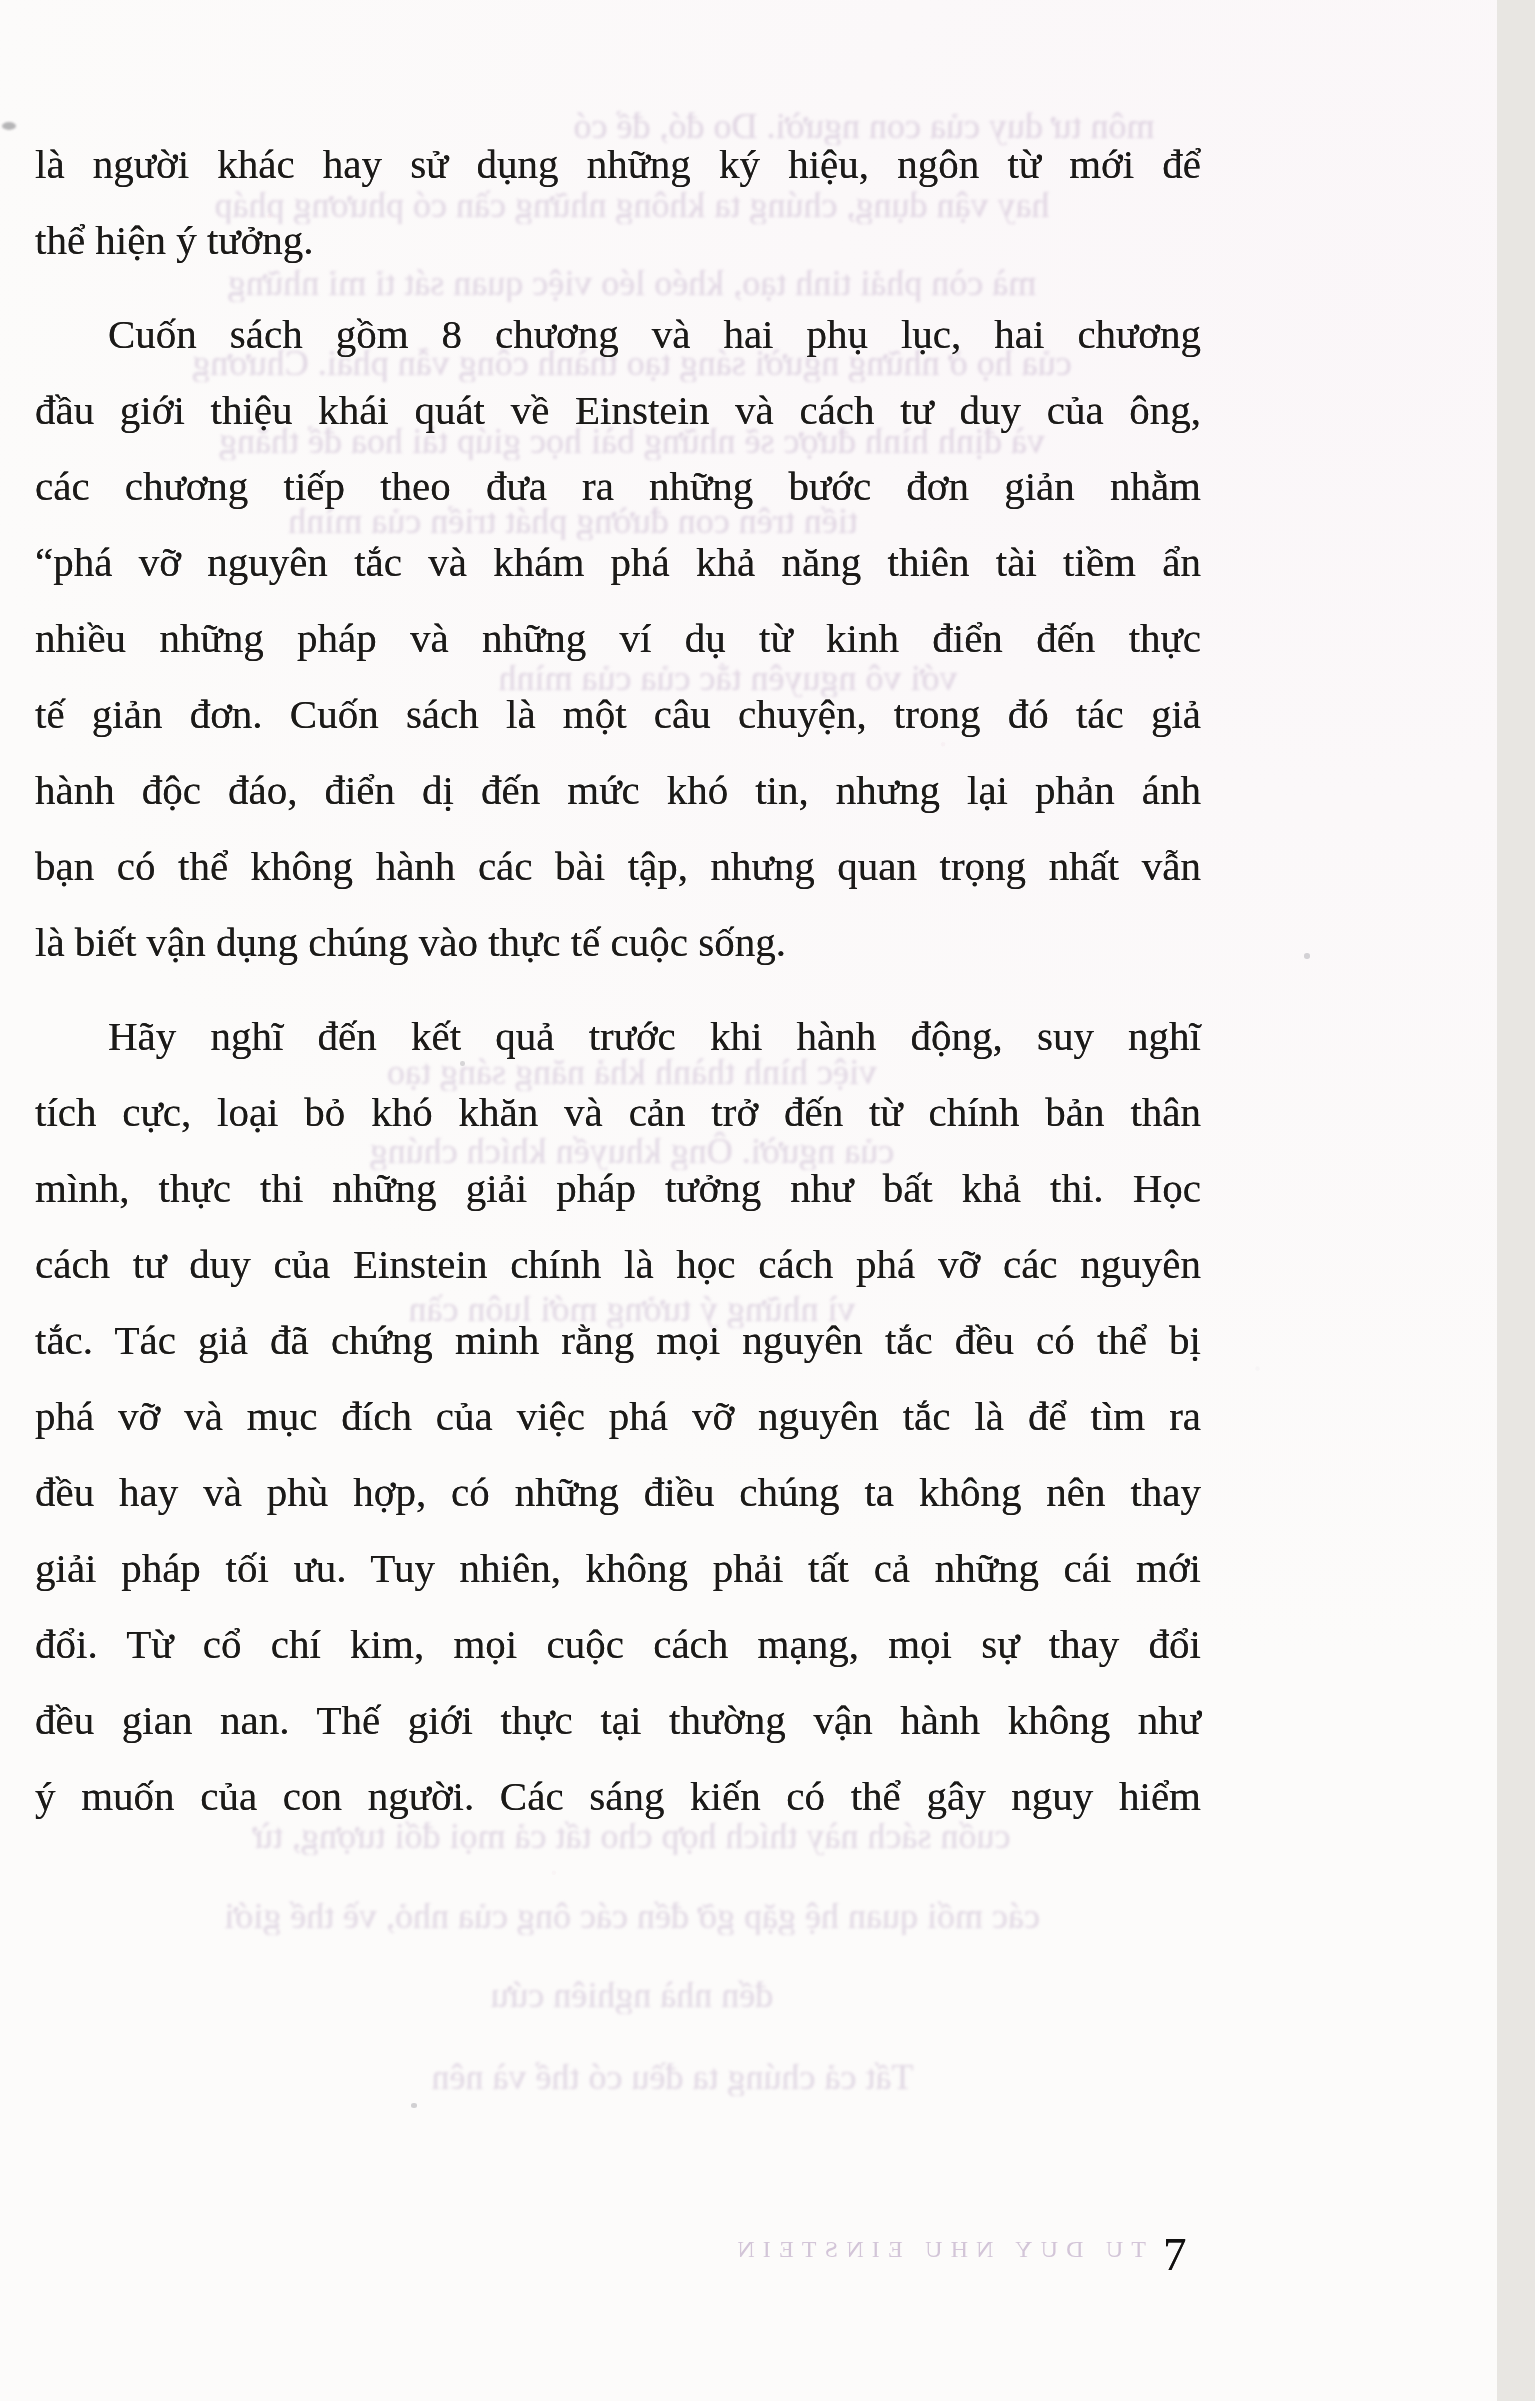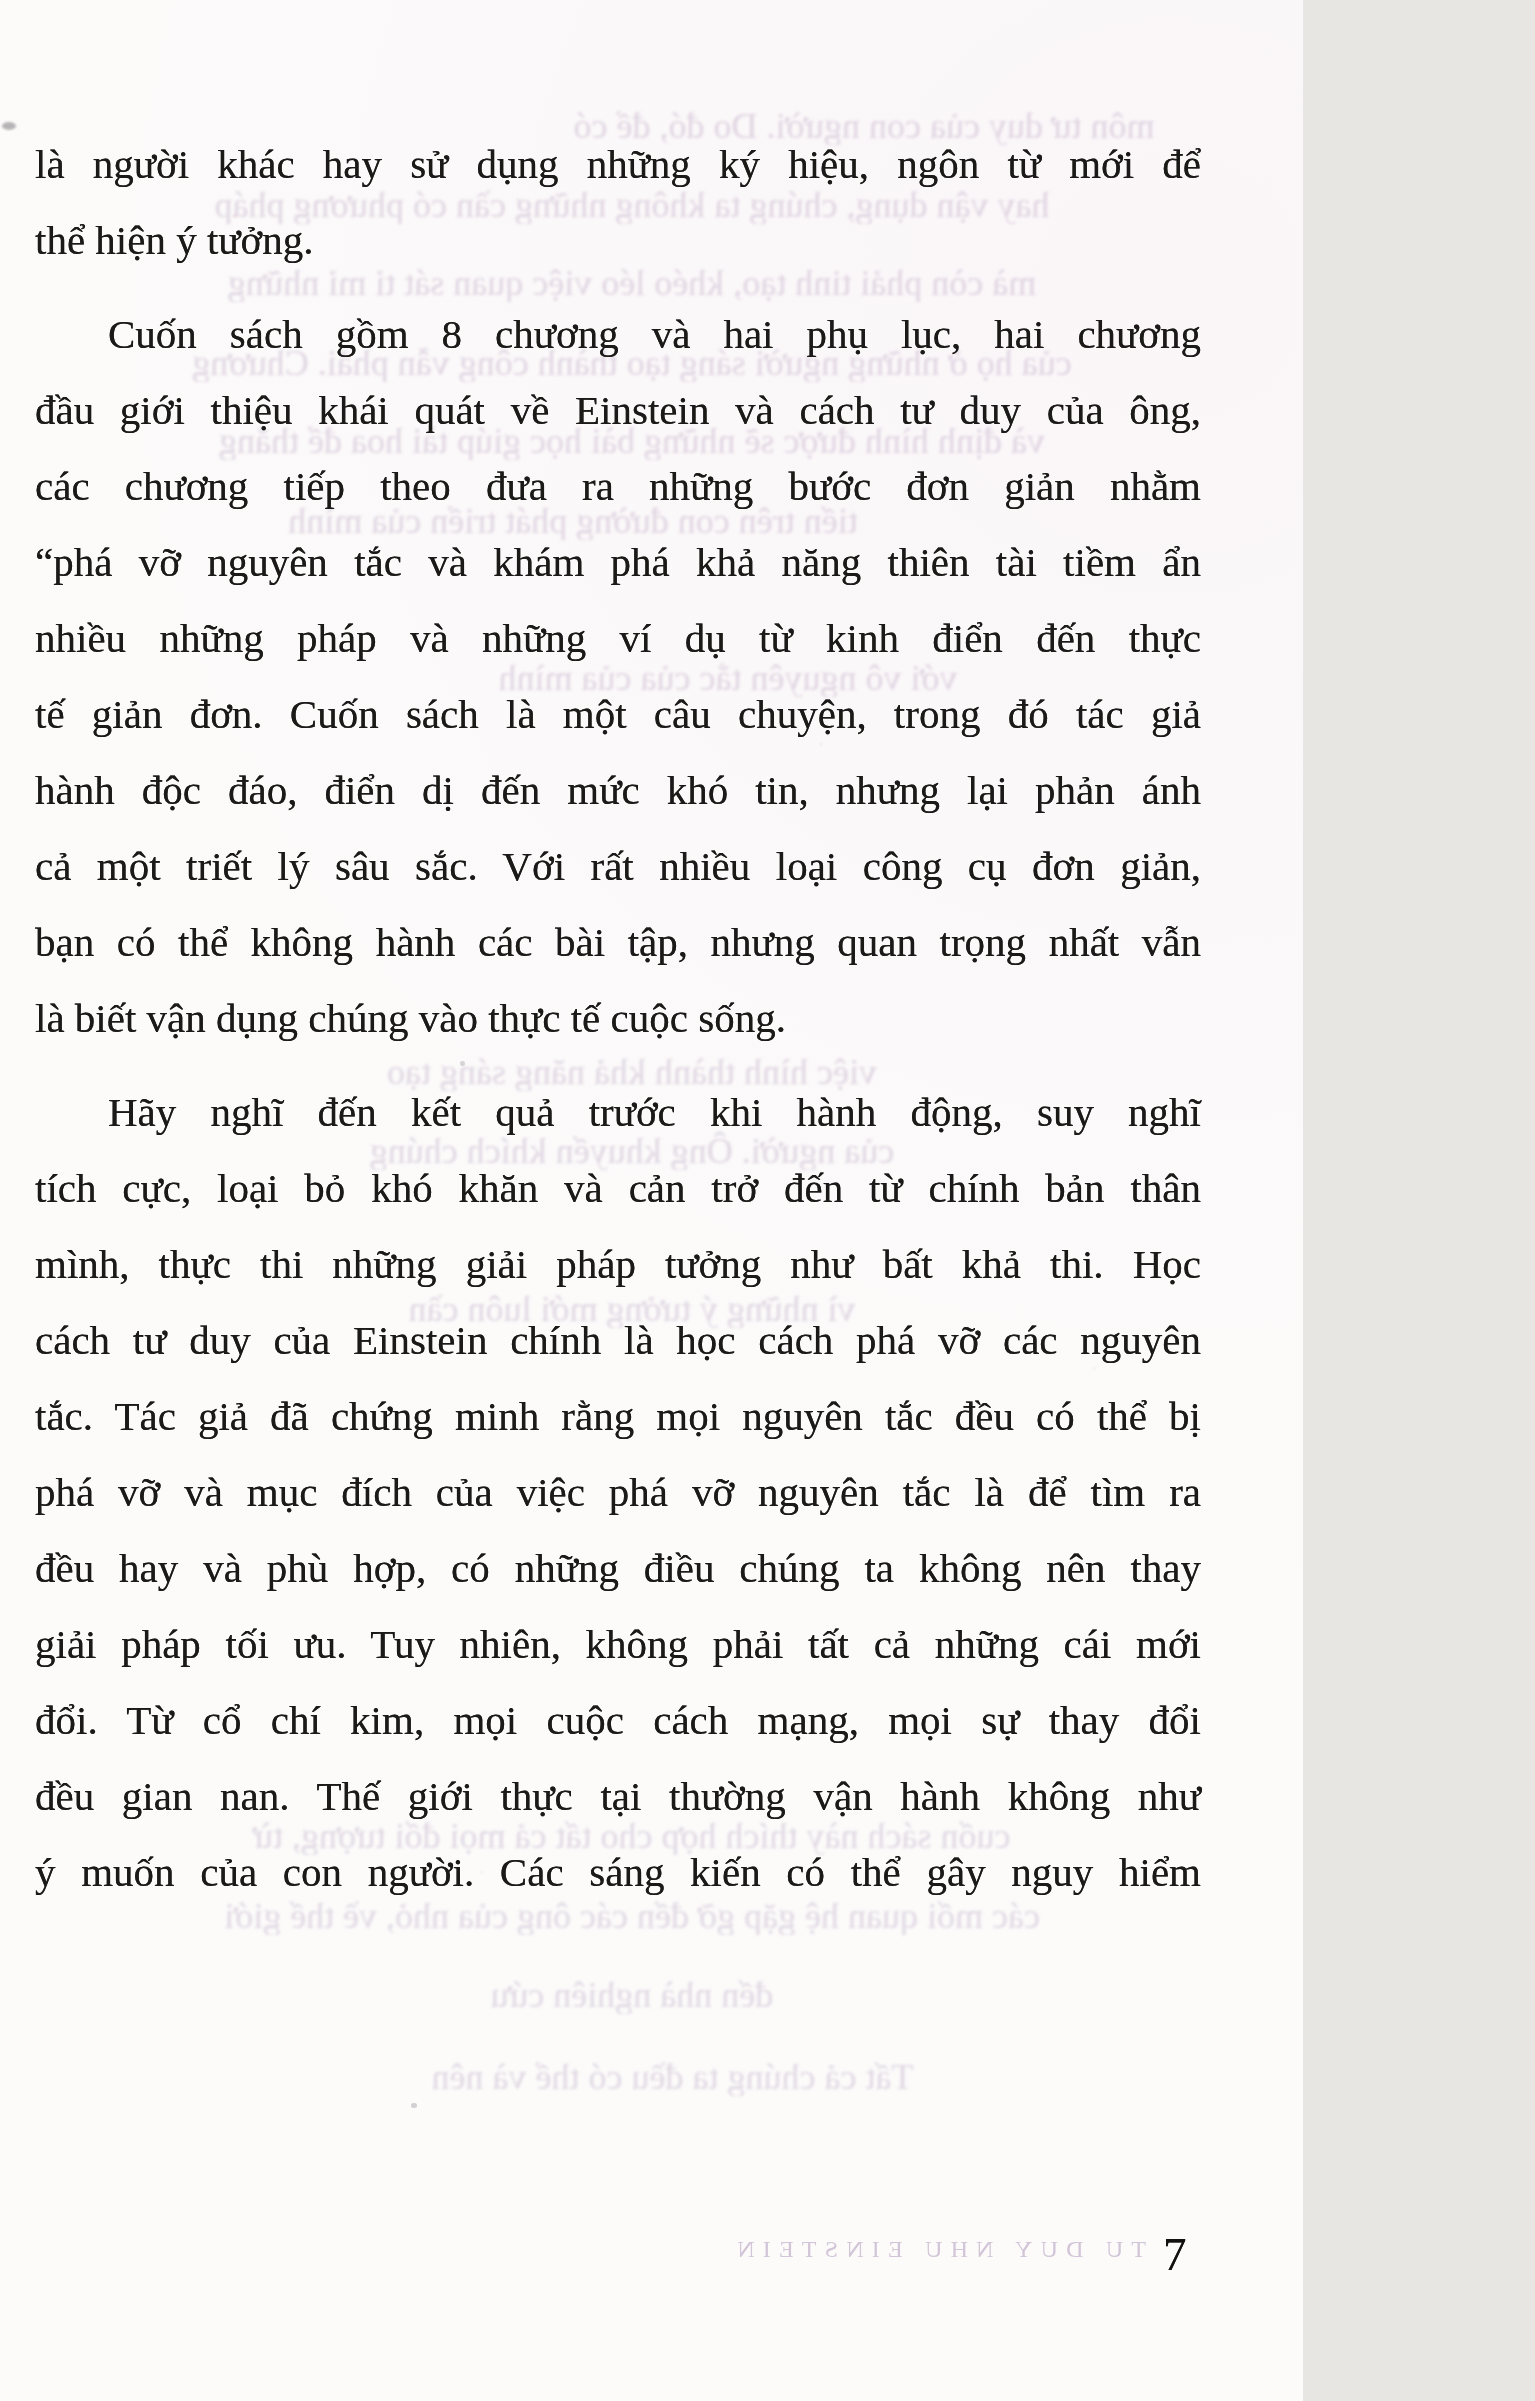--- a/index.html
+++ b/index.html
@@ -1,18 +1,18 @@
 <!DOCTYPE html>
 <html style="font-size:14.6px"><head>
 <meta charset="utf-8">
 <style>
   html,body{margin:0;padding:0;background:#e8e6e2;}
   .page{
     position:relative;
-    width:1303px;height:2401px;
+    width:1497px;height:2401px;
     background:
       radial-gradient(circle at 18% 9%, rgba(240,205,215,.18) 0 1.8px, transparent 2.7px),
       radial-gradient(circle at 63% 31%, rgba(230,200,215,.15) 0 1.8px, transparent 2.7px),
       radial-gradient(circle at 84% 57%, rgba(220,215,225,.14) 0 1.8px, transparent 2.7px),
       radial-gradient(circle at 37% 78%, rgba(235,210,220,.13) 0 1.8px, transparent 2.7px),
       radial-gradient(circle at 90% 12%, rgba(250,245,248,.8), transparent 55%),
       #fcfbfa;
     overflow:hidden;
     font-family:"Liberation Serif","DejaVu Serif",serif;
   }
@@ -92,21 +92,20 @@
         <div class="line last">thể hiện ý tưởng.</div>
       </div>
       <div class="para">
         <div class="line first">Cuốn sách gồm 8 chương và hai phụ lục, hai chương</div>
         <div class="line">đầu giới thiệu khái quát về Einstein và cách tư duy của ông,</div>
         <div class="line">các chương tiếp theo đưa ra những bước đơn giản nhằm</div>
         <div class="line">“phá vỡ nguyên tắc và khám phá khả năng thiên tài tiềm ẩn</div>
         <div class="line">nhiều những pháp và những ví dụ từ kinh điển đến thực</div>
         <div class="line">tế giản đơn. Cuốn sách là một câu chuyện, trong đó tác giả</div>
         <div class="line">hành độc đáo, điển dị đến mức khó tin, nhưng lại phản ánh</div>
-        <div class="line">cả một triết lý sâu sắc. Với rất nhiều loại công cụ đơn giản,</div>
         <div class="line">bạn có thể không hành các bài tập, nhưng quan trọng nhất vẫn</div>
         <div class="line last">là biết vận dụng chúng vào thực tế cuộc sống.</div>
       </div>
       <div class="para">
         <div class="line first">Hãy nghĩ đến kết quả trước khi hành động, suy nghĩ</div>
         <div class="line">tích cực, loại bỏ khó khăn và cản trở đến từ chính bản thân</div>
         <div class="line">mình, thực thi những giải pháp tưởng như bất khả thi. Học</div>
         <div class="line">cách tư duy của Einstein chính là học cách phá vỡ các nguyên</div>
         <div class="line">tắc. Tác giả đã chứng minh rằng mọi nguyên tắc đều có thể bị</div>
         <div class="line">phá vỡ và mục đích của việc phá vỡ nguyên tắc là để tìm ra</div>

